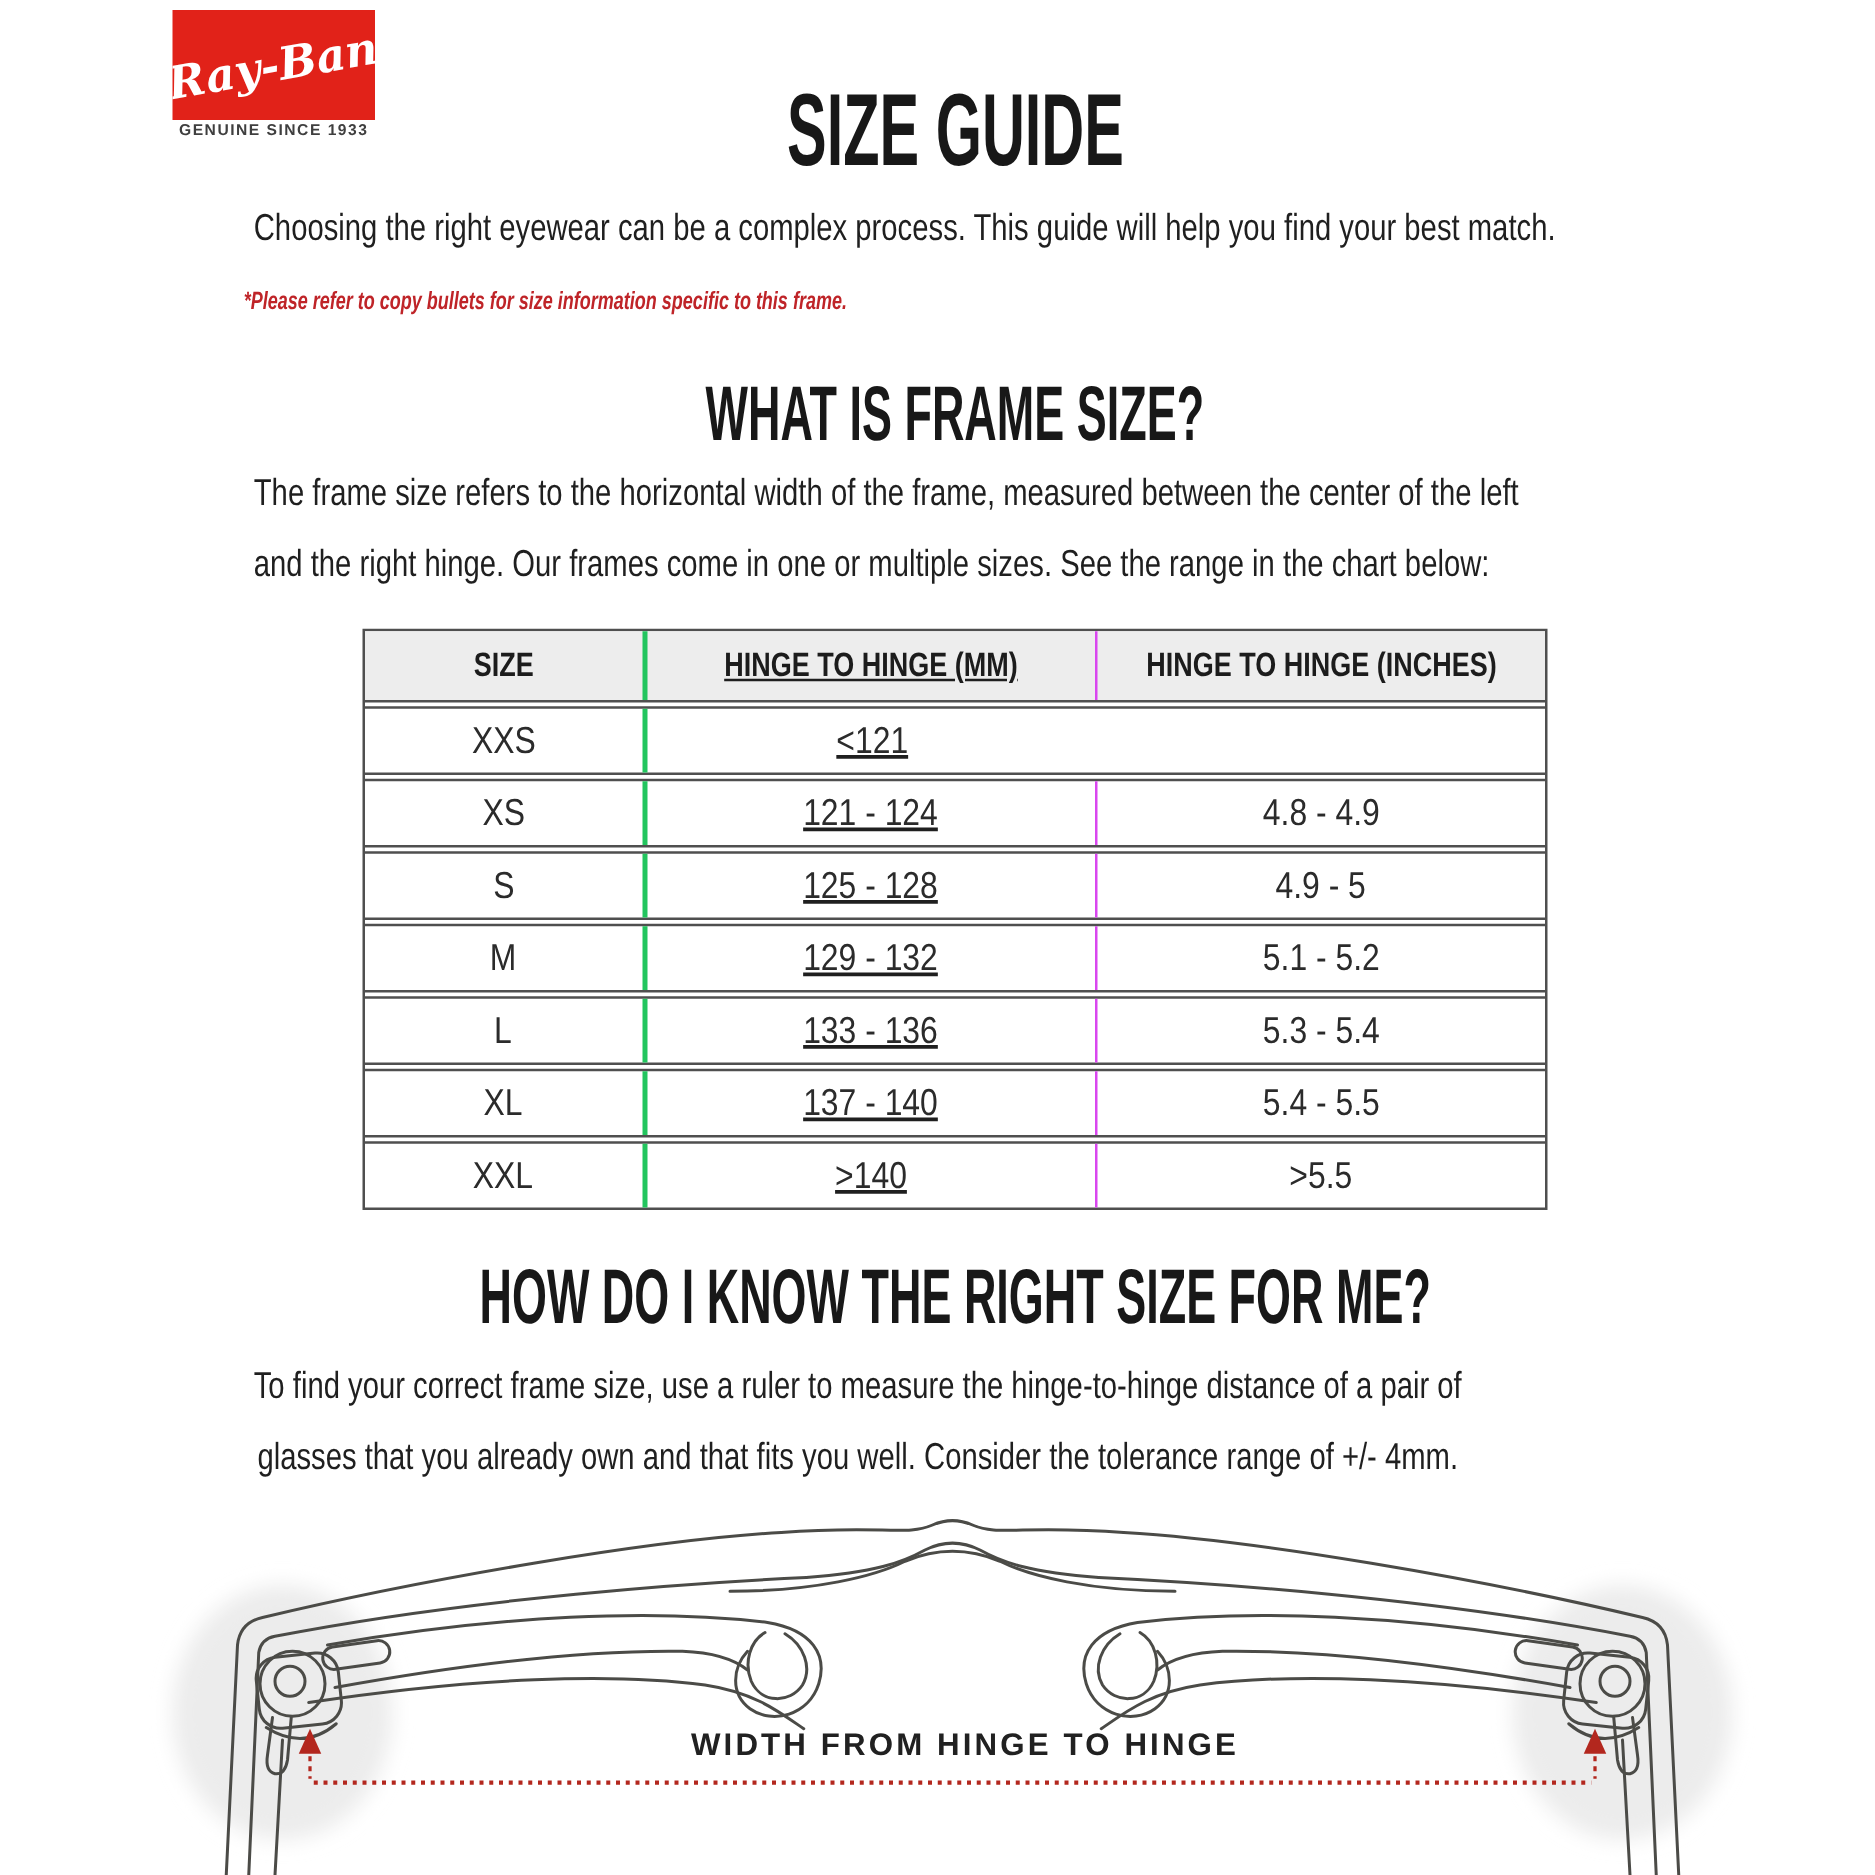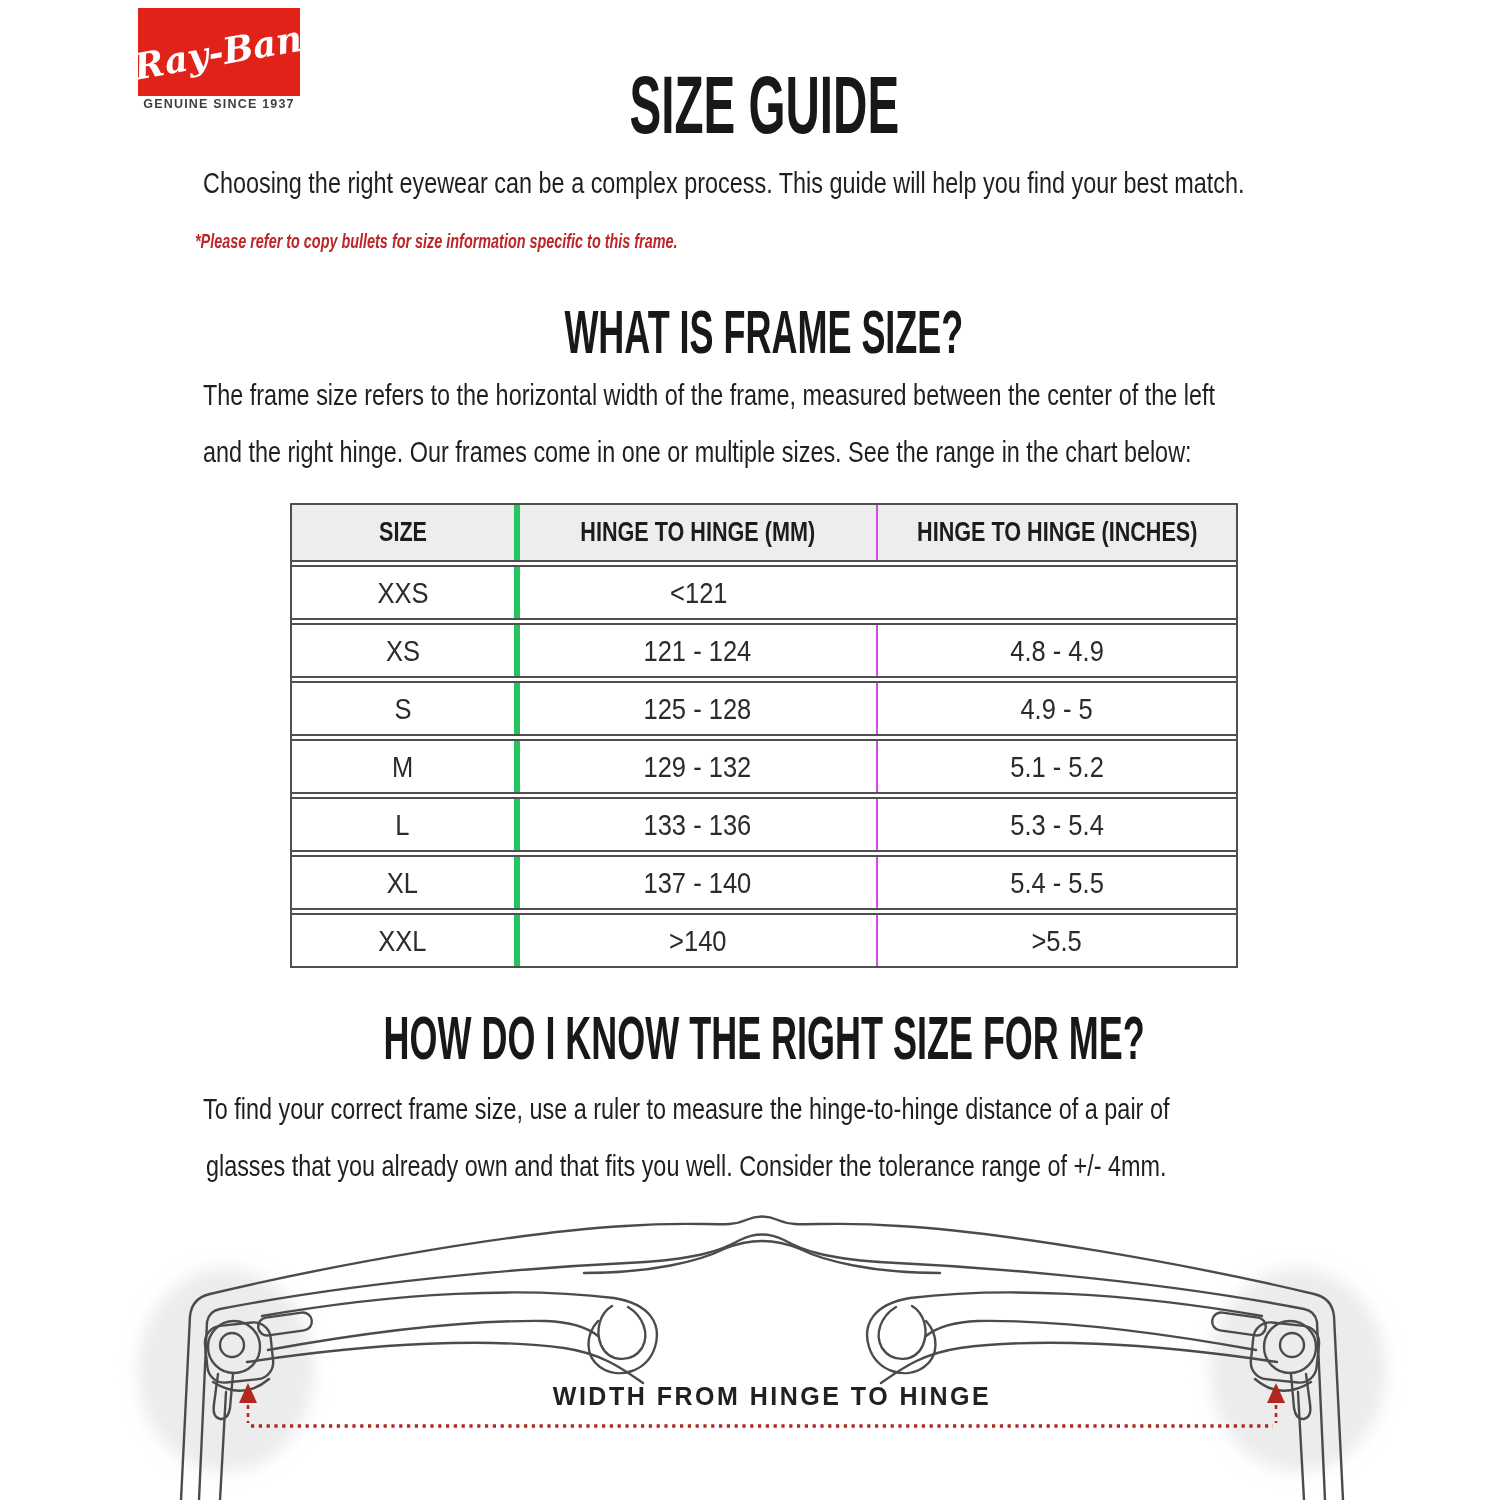--- a/index.html
+++ b/index.html
@@ -48,21 +48,21 @@
     border-bottom:7px double #4f4f4f;
   }
   .t-body-row { border-bottom:7px double #4f4f4f; }
   .t-body-row:last-child { border-bottom:none;text-align:center; }
   .t-cell {
     display:flex; align-items:center; justify-content:center;
     height:51px; overflow:visible;
   }
   .t-head .t-cell { height:55px; }
   .t-cell.c0 { width:222px; }
-  .t-cell.c1 { width:363px; border-left:6px solid #22c55e; }
+  .t-cell.c1 { width:363px; border-left:4px solid #22c55e;text-decoration:underline; }
   .t-cell.c2 { width:361px; border-left:2px solid #d946ef; }
   .t-head .t-cell span {
     font-size:27px; font-weight:bold; color:#1c1c1c; white-space:nowrap;
     display:inline-block; transform:scaleX(0.80); transform-origin:center;
   }
   .t-body-row .t-cell span {
     font-size:30px; color:#2b2b2b; white-space:nowrap;
     display:inline-block; transform:scaleX(0.85); transform-origin:center;
   }
   
@@ -75,21 +75,21 @@
 </head>
 <body>
 
 <div class="page">
 
   <div class="logo-box">
     <svg viewBox="0 0 162 88">
       <text x="81" y="57" text-anchor="middle" font-family="DejaVu Serif, serif" font-style="italic" font-weight="bold" font-size="36" fill="#ffffff" transform="rotate(-10 81 50)">Ray-Ban</text>
     </svg>
   </div>
-  <div class="tagline">GENUINE SINCE 1937</div>
+  <div class="tagline">GENUINE SINCE 1933</div>
 
   <div class="h1">
     <span class="condense">SIZE GUIDE</span>
   </div>
 
   <div class="para p1">
     <span class="line">Choosing the right eyewear can be a complex process. This guide will help you find your best match.</span>
   </div>
 
   <div class="note">

